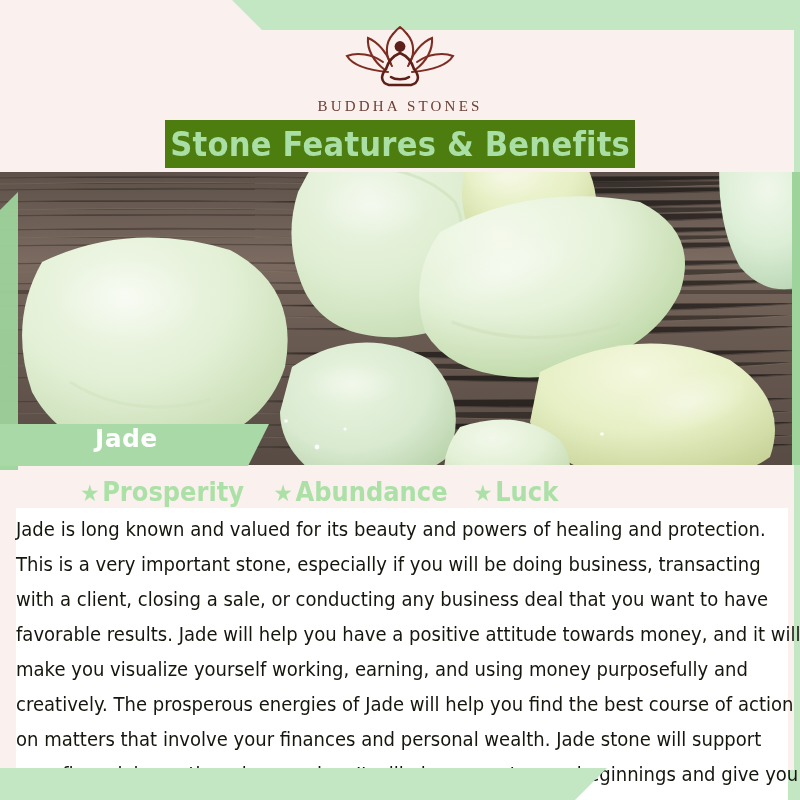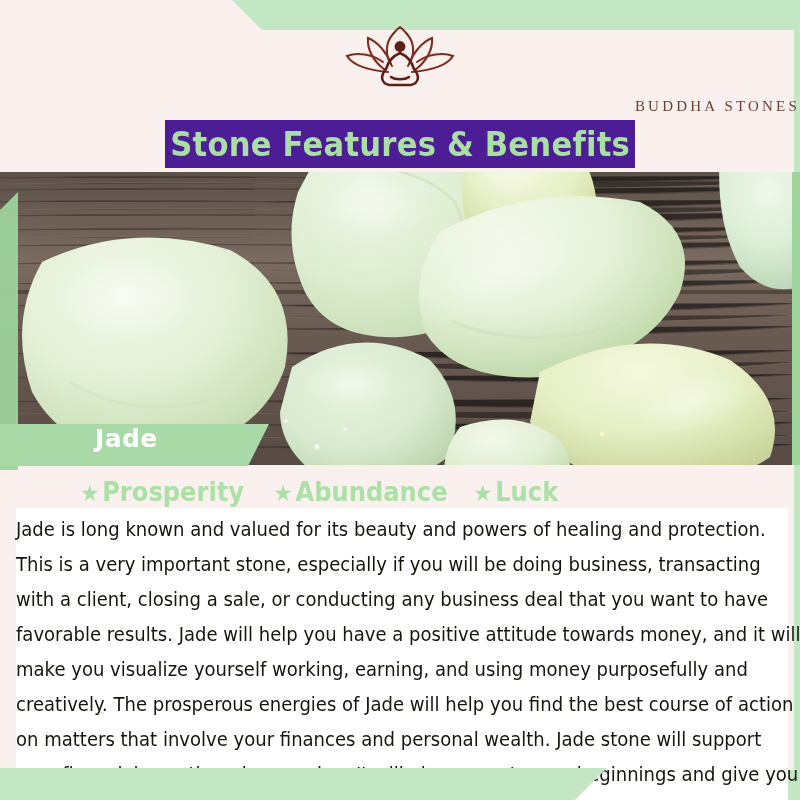--- a/index.html
+++ b/index.html
@@ -99,40 +99,40 @@
     border-style: solid;
     border-width: 32px 32px 0 0;
     border-color: #c3e7c2 transparent transparent transparent;
   }
 
   
   .logo-wrap {
     position: absolute;
     left: 0; top: 26px;
     width: 800px;
-    text-align: right;
+    text-align: center;
   }
   .logo-mark { display: block; margin: 0 auto; }
   .logo-word {
     margin-top: 4px;
     font-family: "Liberation Serif", serif;
     font-size: 15px;
     letter-spacing: 3.2px;
     color: #6c4036;
     font-weight: 400;
   }
 
   
   .title-box {
     position: absolute;
     left: 165px;
     top: 120px;
     width: 470px;
     height: 48px;
-    background: #4c1d95;
+    background: #4d7c0f;
     display: flex;
     align-items: center;
     justify-content: center;
   }
   .title-text {
     font-family: "DejaVu Sans", sans-serif;
     font-weight: 700;
     font-size: 33px;
     color: #a9dfa4;
     letter-spacing: .2px;

